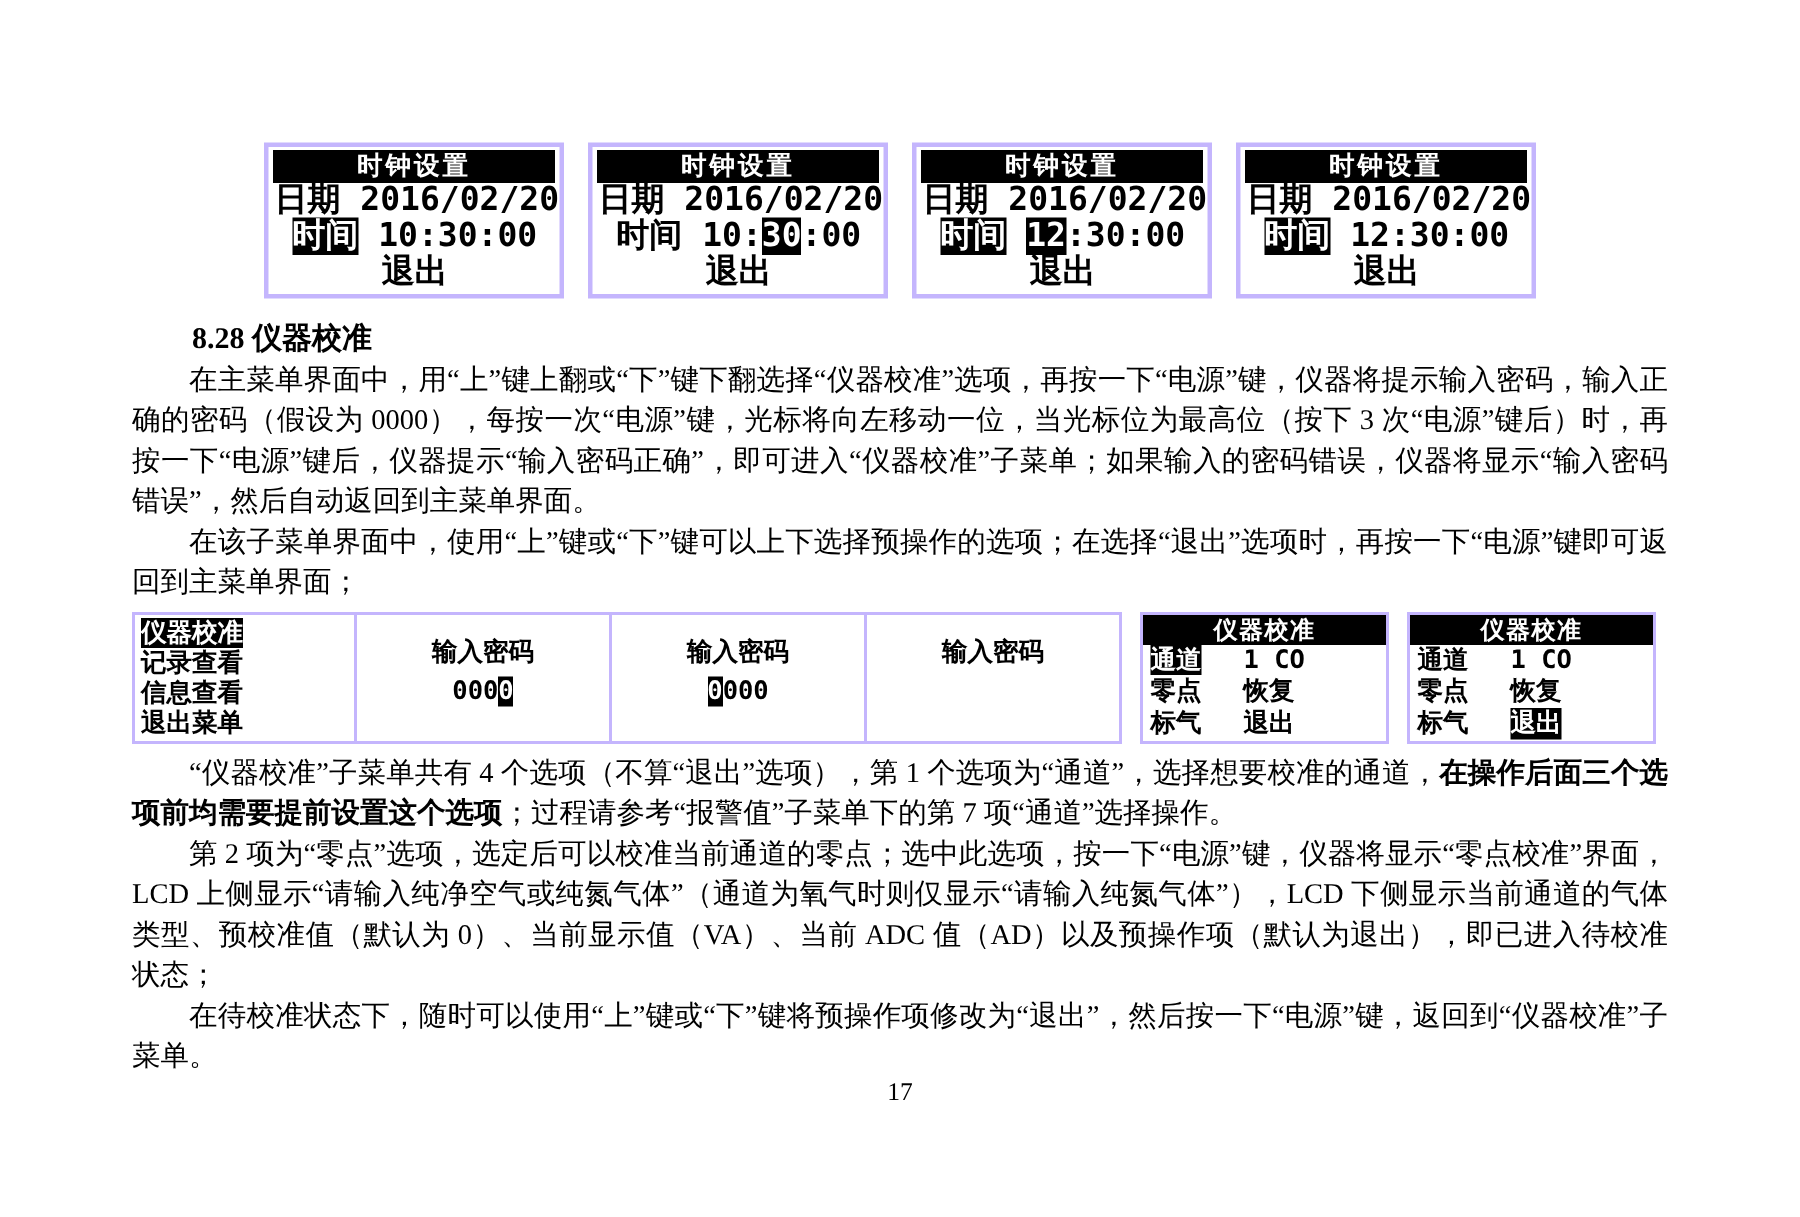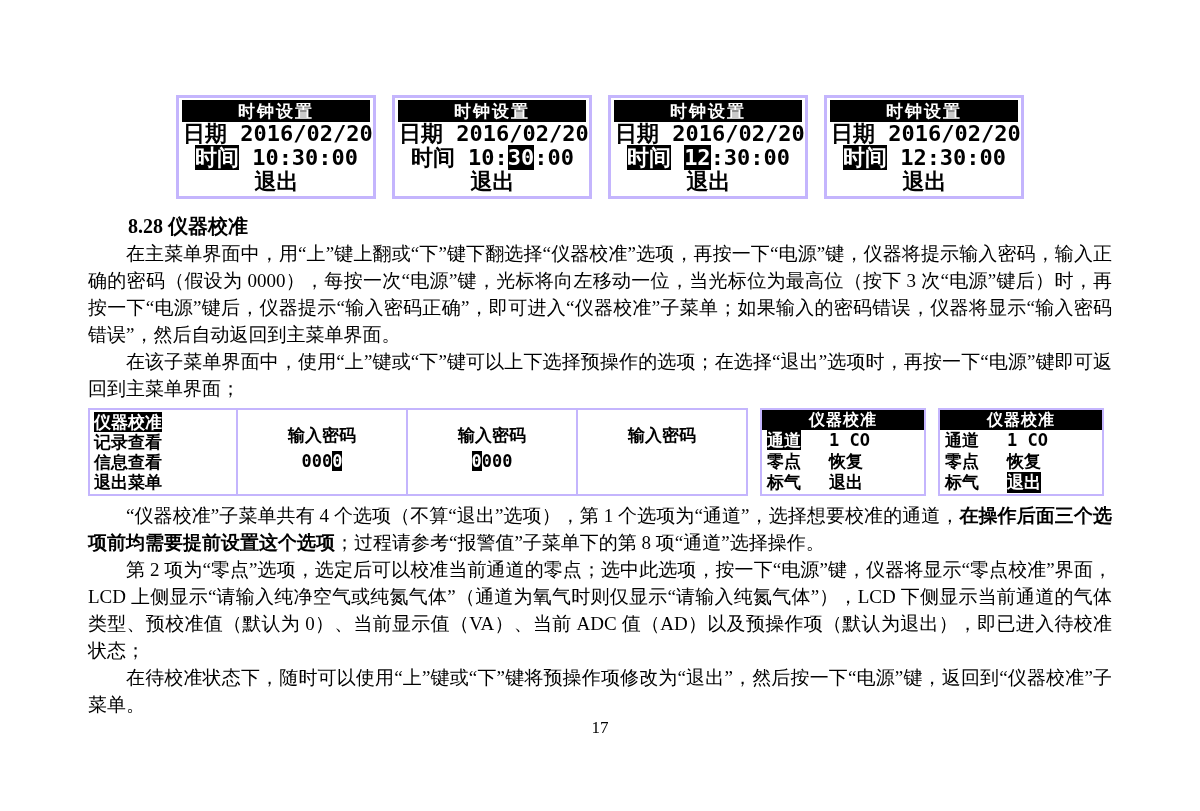--- a/index.html
+++ b/index.html
@@ -118,20 +118,20 @@
 
     <div class="lcd cal-box cal-sub cal-sub-second">
       <div class="lcd-titlebar">仪器校准</div>
       <div class="cal-grid-row"><span class="cal-label">通道</span><span>1 CO</span></div>
       <div class="cal-grid-row"><span class="cal-label">零点</span><span>恢复</span></div>
       <div class="cal-grid-row"><span class="cal-label">标气</span><span class="inv">退出</span></div>
     </div>
 
   </div>
 
-  <p class="body"><span>“仪器校准”子菜单共有 4 个选项（不算“退出”选项），第 1 个选项为“通道”，选择想要校准的通道，</span><span class="bold">在操作后面三个选项前均需要提前设置这个选项</span><span>；过程请参考“报警值”子菜单下的第 8 项“通道”选择操作。</span></p>
+  <p class="body"><span>“仪器校准”子菜单共有 4 个选项（不算“退出”选项），第 1 个选项为“通道”，选择想要校准的通道，</span><span class="bold">在操作后面三个选项前均需要提前设置这个选项</span><span>；过程请参考“报警值”子菜单下的第 7 项“通道”选择操作。</span></p>
 
   <p class="body">第 2 项为“零点”选项，选定后可以校准当前通道的零点；选中此选项，按一下“电源”键，仪器将显示“零点校准”界面，LCD 上侧显示“请输入纯净空气或纯氮气体”（通道为氧气时则仅显示“请输入纯氮气体”），LCD 下侧显示当前通道的气体类型、预校准值（默认为 0）、当前显示值（VA）、当前 ADC 值（AD）以及预操作项（默认为退出），即已进入待校准状态；</p>
   <p class="body">在待校准状态下，随时可以使用“上”键或“下”键将预操作项修改为“退出”，然后按一下“电源”键，返回到“仪器校准”子菜单。</p>
 
   <div class="page-number">17</div>
 
 </div>
 
 </body></html>

